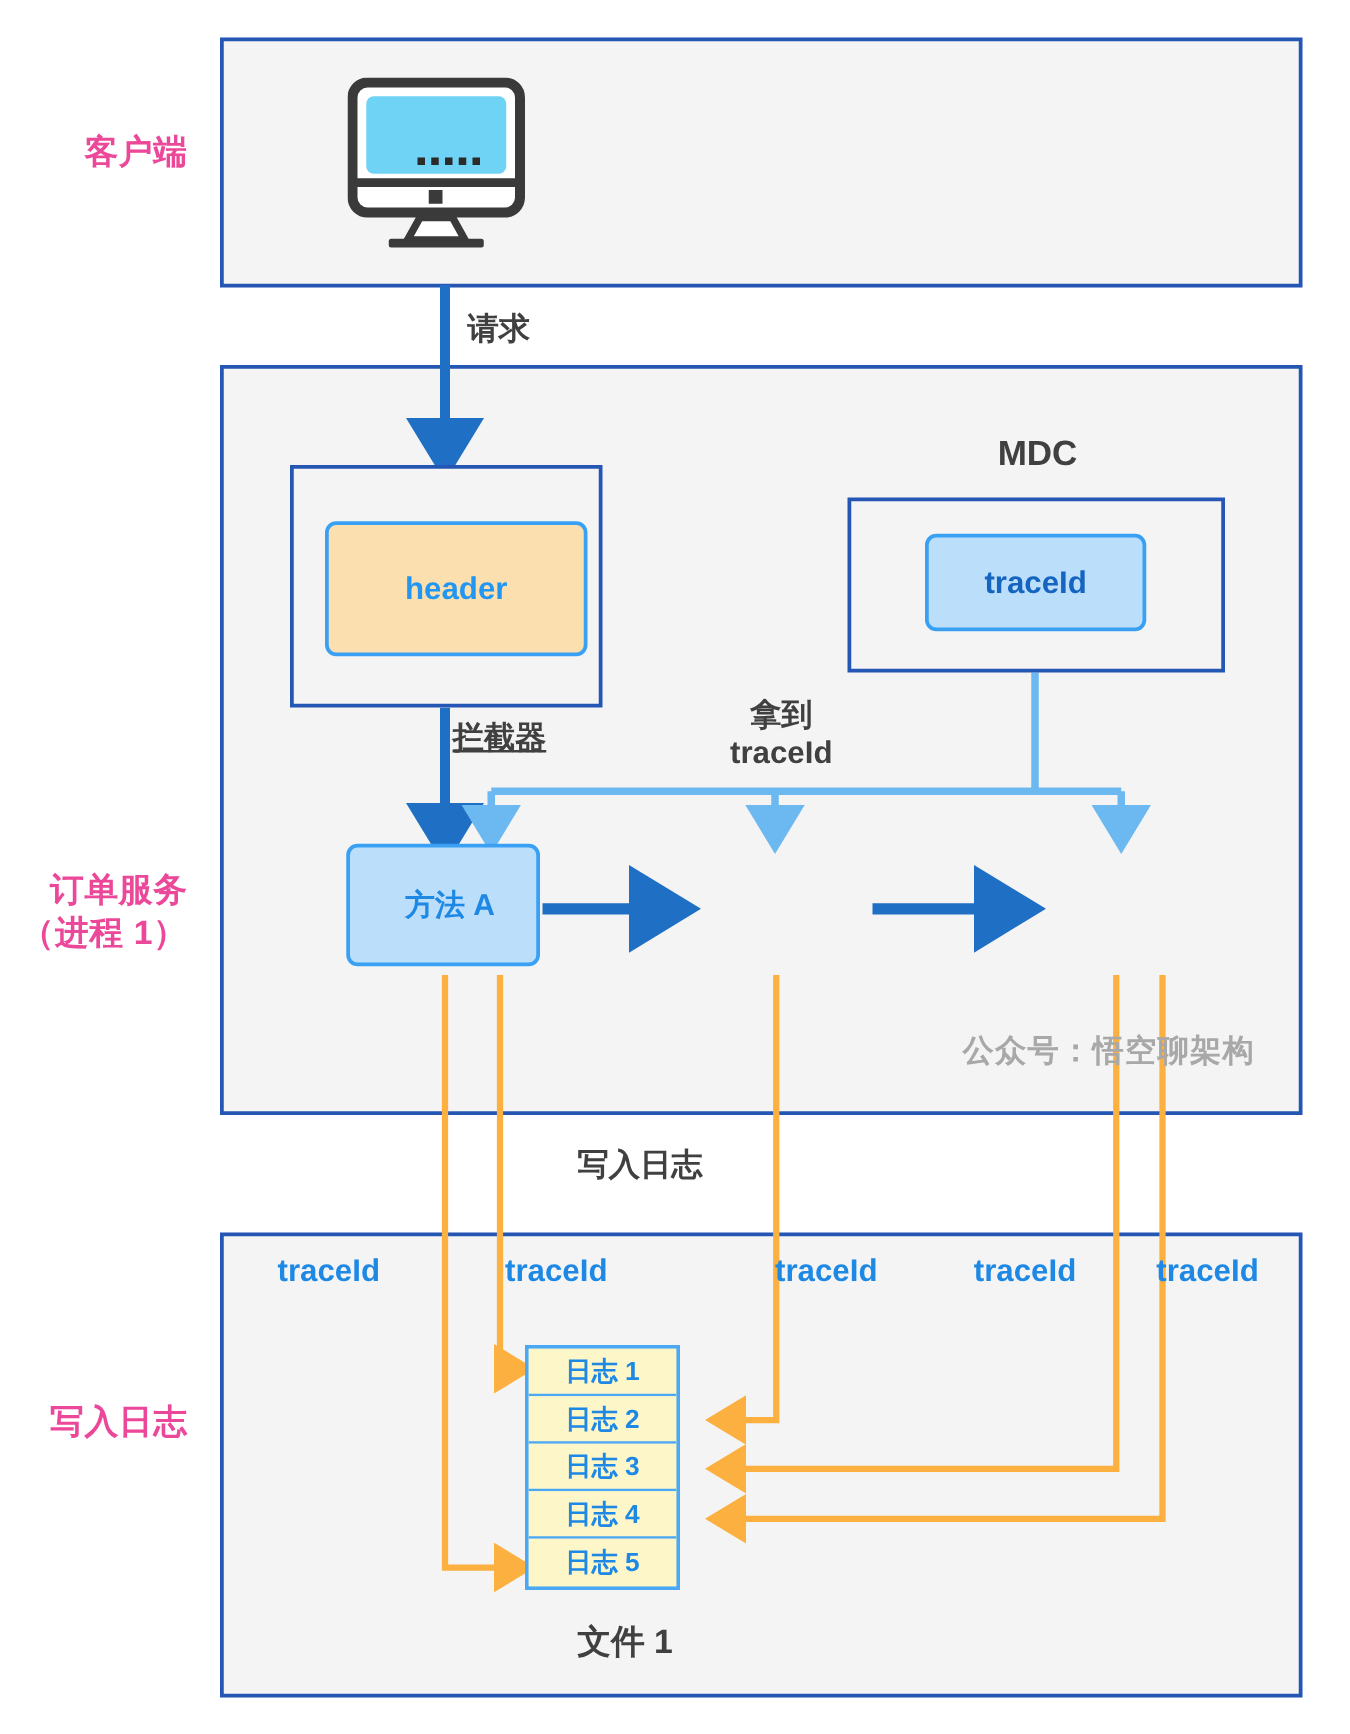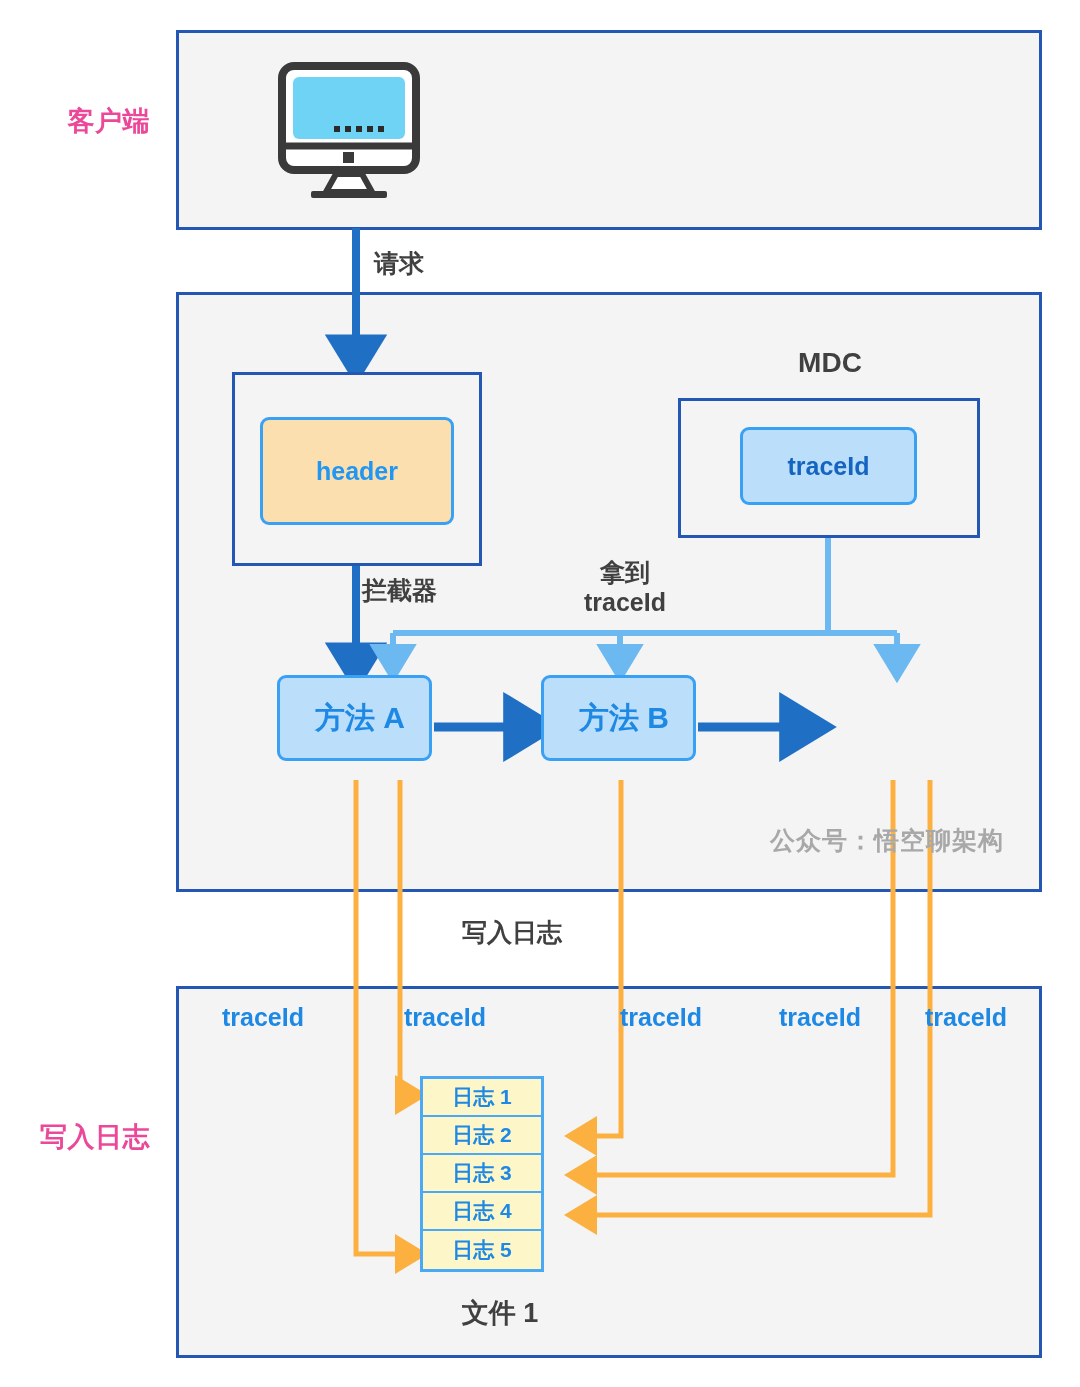--- a/index.html
+++ b/index.html
@@ -38,33 +38,33 @@
 
   
   #monitor{position:absolute;left:278px;top:62px;width:142px;height:140px;}
 
   
   .flow-text{
     position:absolute;color:#404040;font-weight:bold;font-size:25px;
     line-height:30px;white-space:pre-line;
   }
   #txt-request{left:374px;top:248px;}
-  #txt-interceptor{left:362px;top:575px;}
+  #txt-interceptor{left:362px;top:575px;text-decoration:underline;}
   #txt-gettrace{left:560px;top:557px;width:130px;text-align:center;}
   #txt-mdc{left:735px;top:348px;width:190px;text-align:center;font-size:28px;}
   #txt-writelog{left:462px;top:917px;}
   #txt-file1{left:430px;top:1298px;width:140px;text-align:center;font-size:27px;}
 
   
   #box-header-outer{
     position:absolute;left:232px;top:372px;width:250px;height:194px;
     border:3px solid #2456b3;background:#f4f4f4;box-sizing:border-box;
   }
   #box-header-inner{
-    position:absolute;left:260px;top:417px;width:194px;height:108px;
+    position:absolute;left:260px;top:417px;width:210px;height:108px;
     background:#fbdfaf;border:3px solid #3aa0f3;border-radius:9px;
     box-sizing:border-box;
     display:flex;align-items:center;justify-content:center;
     color:#2196f3;font-weight:bold;font-size:25px;
   }
 
   
   #box-mdc-outer{
     position:absolute;left:678px;top:398px;width:302px;height:140px;
     border:3px solid #2456b3;background:#f4f4f4;box-sizing:border-box;
@@ -72,25 +72,25 @@
   #box-mdc-trace{
     position:absolute;left:740px;top:427px;width:177px;height:78px;
     background:#bbdefb;border:3px solid #3aa0f3;border-radius:9px;
     box-sizing:border-box;
     display:flex;align-items:center;justify-content:center;
     color:#1565c0;font-weight:bold;font-size:25px;
   }
 
   
   .method-box{
-    position:absolute;top:675px;width:155px;height:86px;
+    position:absolute;top:675px;width:155px;height:98px;
     background:#bbdefb;border:3px solid #3aa0f3;border-radius:9px;
     box-sizing:border-box;
     display:flex;align-items:center;justify-content:center;
-    color:#1e88e5;font-weight:bold;font-size:30px;padding-left:11px;
+    color:#1e88e5;font-weight:bold;font-size:24px;padding-left:11px;
   }
   #method-a{left:277px;}
   #method-b{left:541px;}
   #method-c{left:817px;}
 
   
   #watermark{
     position:absolute;left:770px;top:824px;
     color:#a8a8a8;font-weight:bold;font-size:25px;letter-spacing:1px;
   }
@@ -121,20 +121,22 @@
 </head>
 <body>
 
 <div class="stage">
 
   <div class="panel" id="panel-client"></div>
   <div class="panel" id="panel-service"></div>
   <div class="panel" id="panel-logfile"></div>
 
   <div class="row-label" id="label-client">客户端</div>
+  <div class="row-label" id="label-order" style="white-space:pre-line;">订单服务
+（进程 1）</div>
   <div class="row-label" id="label-logfile">写入日志</div>
 
   <svg id="monitor" viewBox="0 0 142 140">
     <rect x="4" y="4" width="134" height="104" rx="12" ry="12" fill="#ffffff" stroke="#3a3a3a" stroke-width="8"></rect>
     <rect x="15" y="15" width="112" height="62" rx="6" ry="6" fill="#6fd3f5"></rect>
     <line x1="6" y1="84" x2="136" y2="84" stroke="#3a3a3a" stroke-width="7"></line>
     <rect x="65" y="90" width="11" height="11" fill="#3a3a3a"></rect>
     <g fill="#2b2b2b">
       <rect x="56" y="64" width="6" height="6"></rect>
       <rect x="67" y="64" width="6" height="6"></rect>
@@ -194,21 +196,20 @@
   <div class="flow-text" id="txt-file1">文件 1</div>
 
   <div id="box-header-outer"></div>
   <div id="box-header-inner">header</div>
 
   <div class="flow-text" id="txt-mdc">MDC</div>
   <div id="box-mdc-outer"></div>
   <div id="box-mdc-trace">traceId</div>
 
   <div class="method-box" id="method-a">方法 A</div>
-  <div class="method-box" id="method-b">方法 B</div>
 
   <div id="watermark">公众号：悟空聊架构</div>
 
   <div class="trace-col" style="left:222px;">traceId</div>
   <div class="trace-col" style="left:404px;">traceId</div>
   <div class="trace-col" style="left:620px;">traceId</div>
   <div class="trace-col" style="left:779px;">traceId</div>
   <div class="trace-col" style="left:925px;">traceId</div>
 
   <div id="log-stack">

